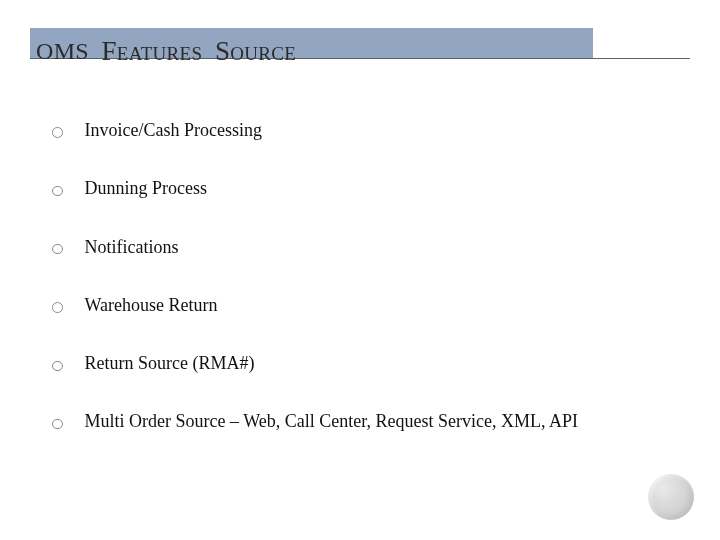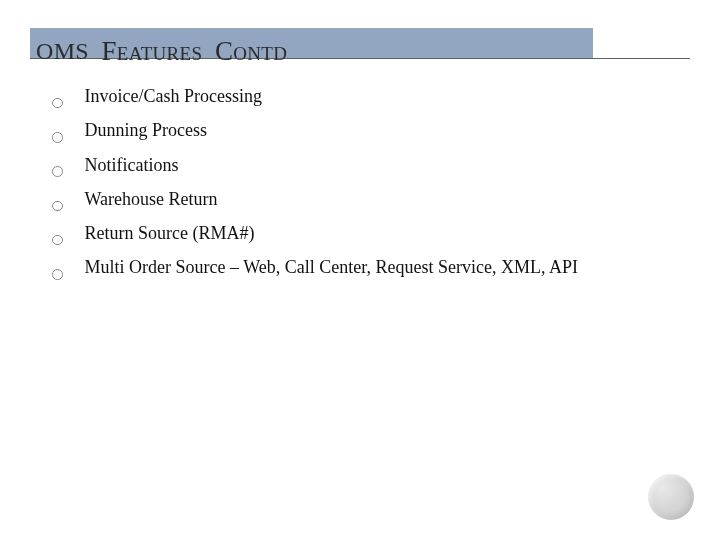--- a/index.html
+++ b/index.html
@@ -45,22 +45,23 @@
     font-size: 27px;
   }
   .features {
     position: absolute;
     left: 52px;
     right: 56px;
     top: 84px;
   }
   .item {
     display: flex;
-    align-items: flex-end;
+    align-items: center;
     margin-bottom: 10px;
+    margin-top: 34px;
   }
   .bullet {
     flex: 0 0 auto;
     width: 10.5px;
     height: 10.5px;
     border: 1.6px solid #8a8a8a;
     border-radius: 50%;
     margin-top: 5px;
     margin-right: 22px;
     box-sizing: border-box;
@@ -84,21 +85,21 @@
 </head>
 <body>
 
 <div class="title-region">
   <div class="title-bar"></div>
   <div class="title-text">
     <span>OMS</span>
     <span>&nbsp;&nbsp;</span>
     <span class="sc">Features</span>
     <span>&nbsp;&nbsp;</span>
-    <span class="sc">Contd</span>
+    <span class="sc">Source</span>
   </div>
 </div>
 
 <div class="features">
   <div class="item">
     <span class="bullet"></span>
     <span class="text">Invoice/Cash Processing</span>
   </div>
   <div class="item">
     <span class="bullet"></span>

